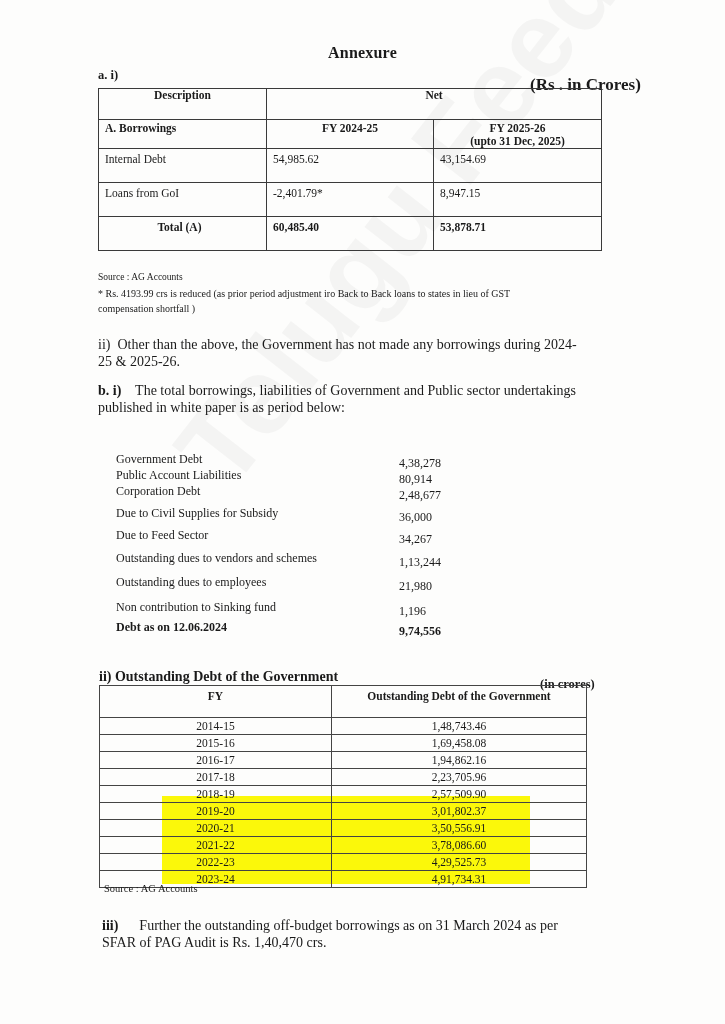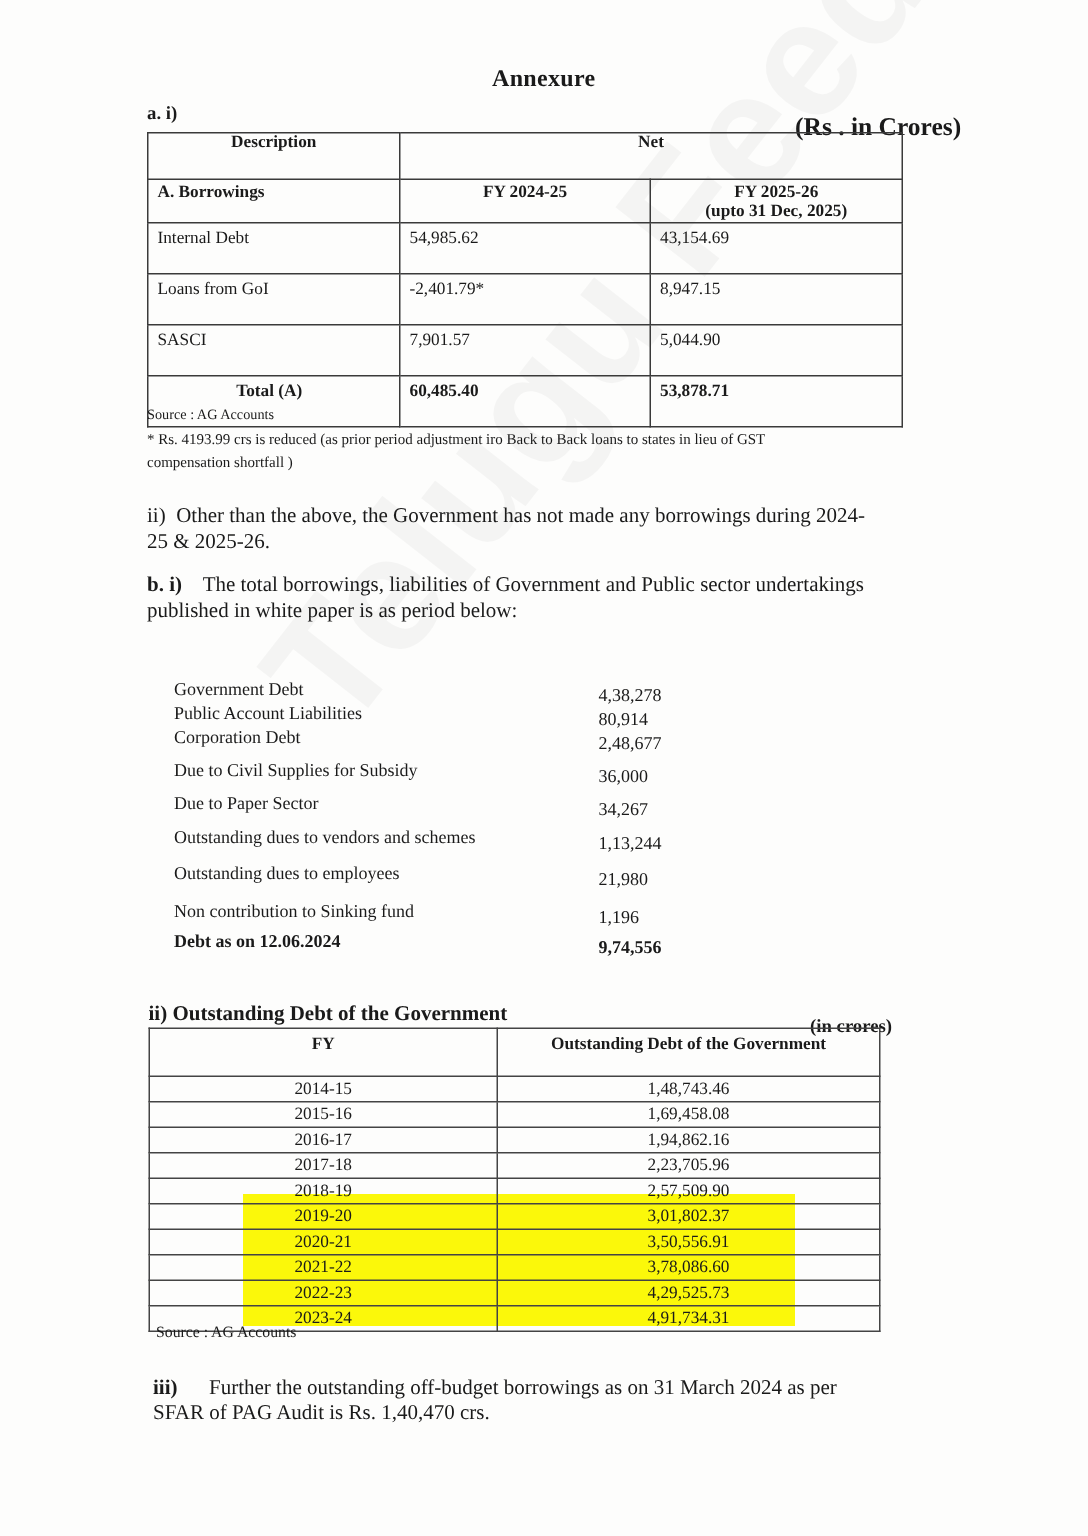--- a/index.html
+++ b/index.html
@@ -80,25 +80,20 @@
     <td class="right">Internal Debt</td>
     <td class="right">54,985.62</td>
     <td class="right">43,154.69</td>
   </tr>
   <tr class="r-data">
     <td class="right">Loans from GoI</td>
     <td class="right">-2,401.79*</td>
     <td class="right">8,947.15</td>
   </tr>
   <tr class="r-data">
-    <td class="right">SASCI</td>
-    <td class="right">7,901.57</td>
-    <td class="right">5,044.90</td>
-  </tr>
-  <tr class="r-data">
     <td class="bold center" style="padding-left:0;">Total (A)</td>
     <td class="bold right">60,485.40</td>
     <td class="bold right">53,878.71</td>
   </tr>
 </tbody>
   </table>
 
 <div class="abs small" style="left:98px; top:272px;">Source : AG Accounts</div>
 <div class="abs foot" style="left:98px; top:286px; width:530px;">
   <div><span>*</span><span> Rs. 4193.99 crs is reduced (as prior period adjustment iro Back to Back loans to states in lieu of  GST</span></div>
@@ -126,21 +121,21 @@
   </div>
   <div class="row" style="top:32px;">
     <span class="lbl">Corporation Debt</span>
     <span class="val">2,48,677</span>
   </div>
   <div class="row" style="top:54px;">
     <span class="lbl">Due to Civil Supplies for Subsidy</span>
     <span class="val">36,000</span>
   </div>
   <div class="row" style="top:76px;">
-    <span class="lbl">Due to Paper Sector</span>
+    <span class="lbl">Due to Feed Sector</span>
     <span class="val">34,267</span>
   </div>
   <div class="row" style="top:99px;">
     <span class="lbl">Outstanding dues to vendors and schemes</span>
     <span class="val">1,13,244</span>
   </div>
   <div class="row" style="top:123px;">
     <span class="lbl">Outstanding dues to employees</span>
     <span class="val">21,980</span>
   </div>

